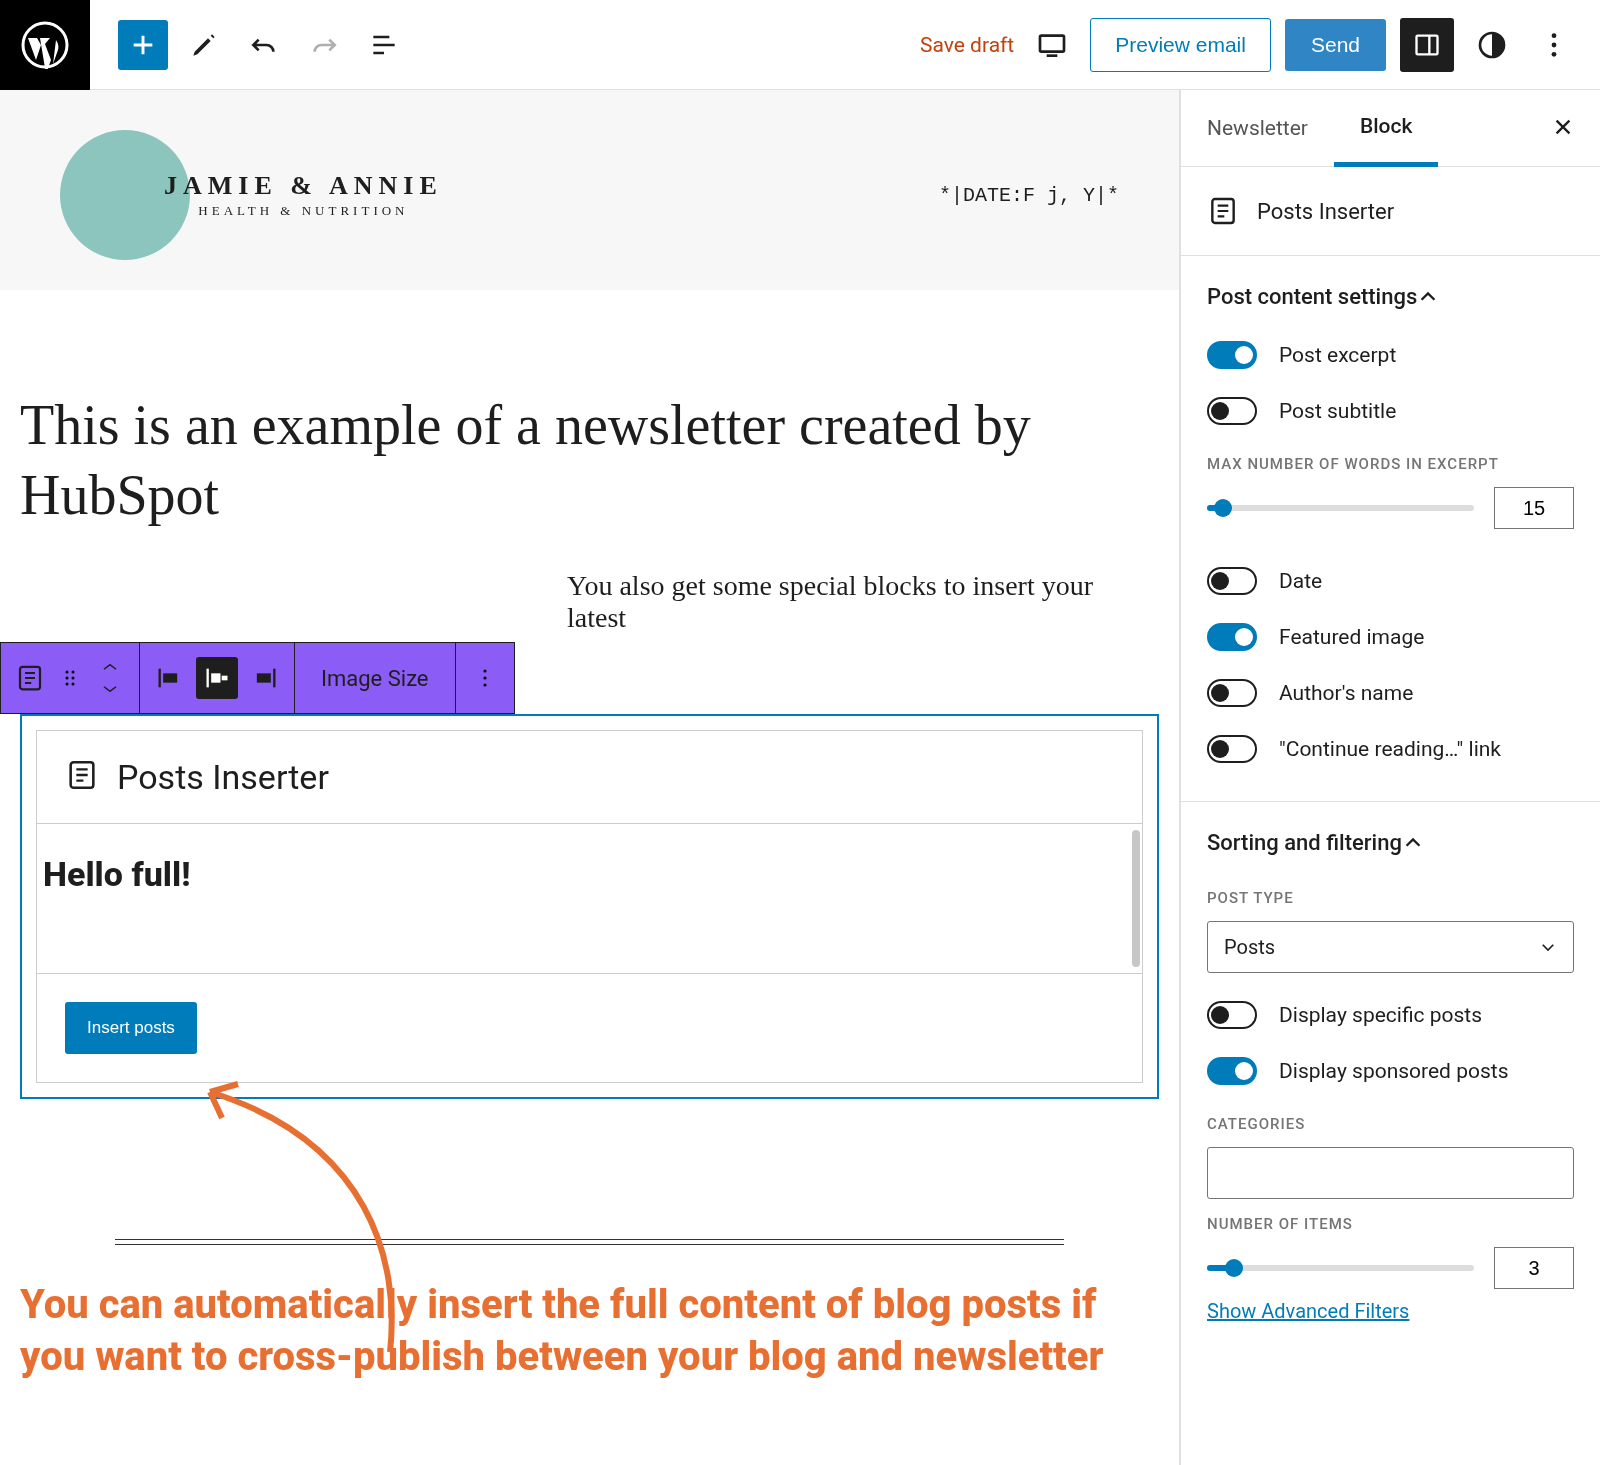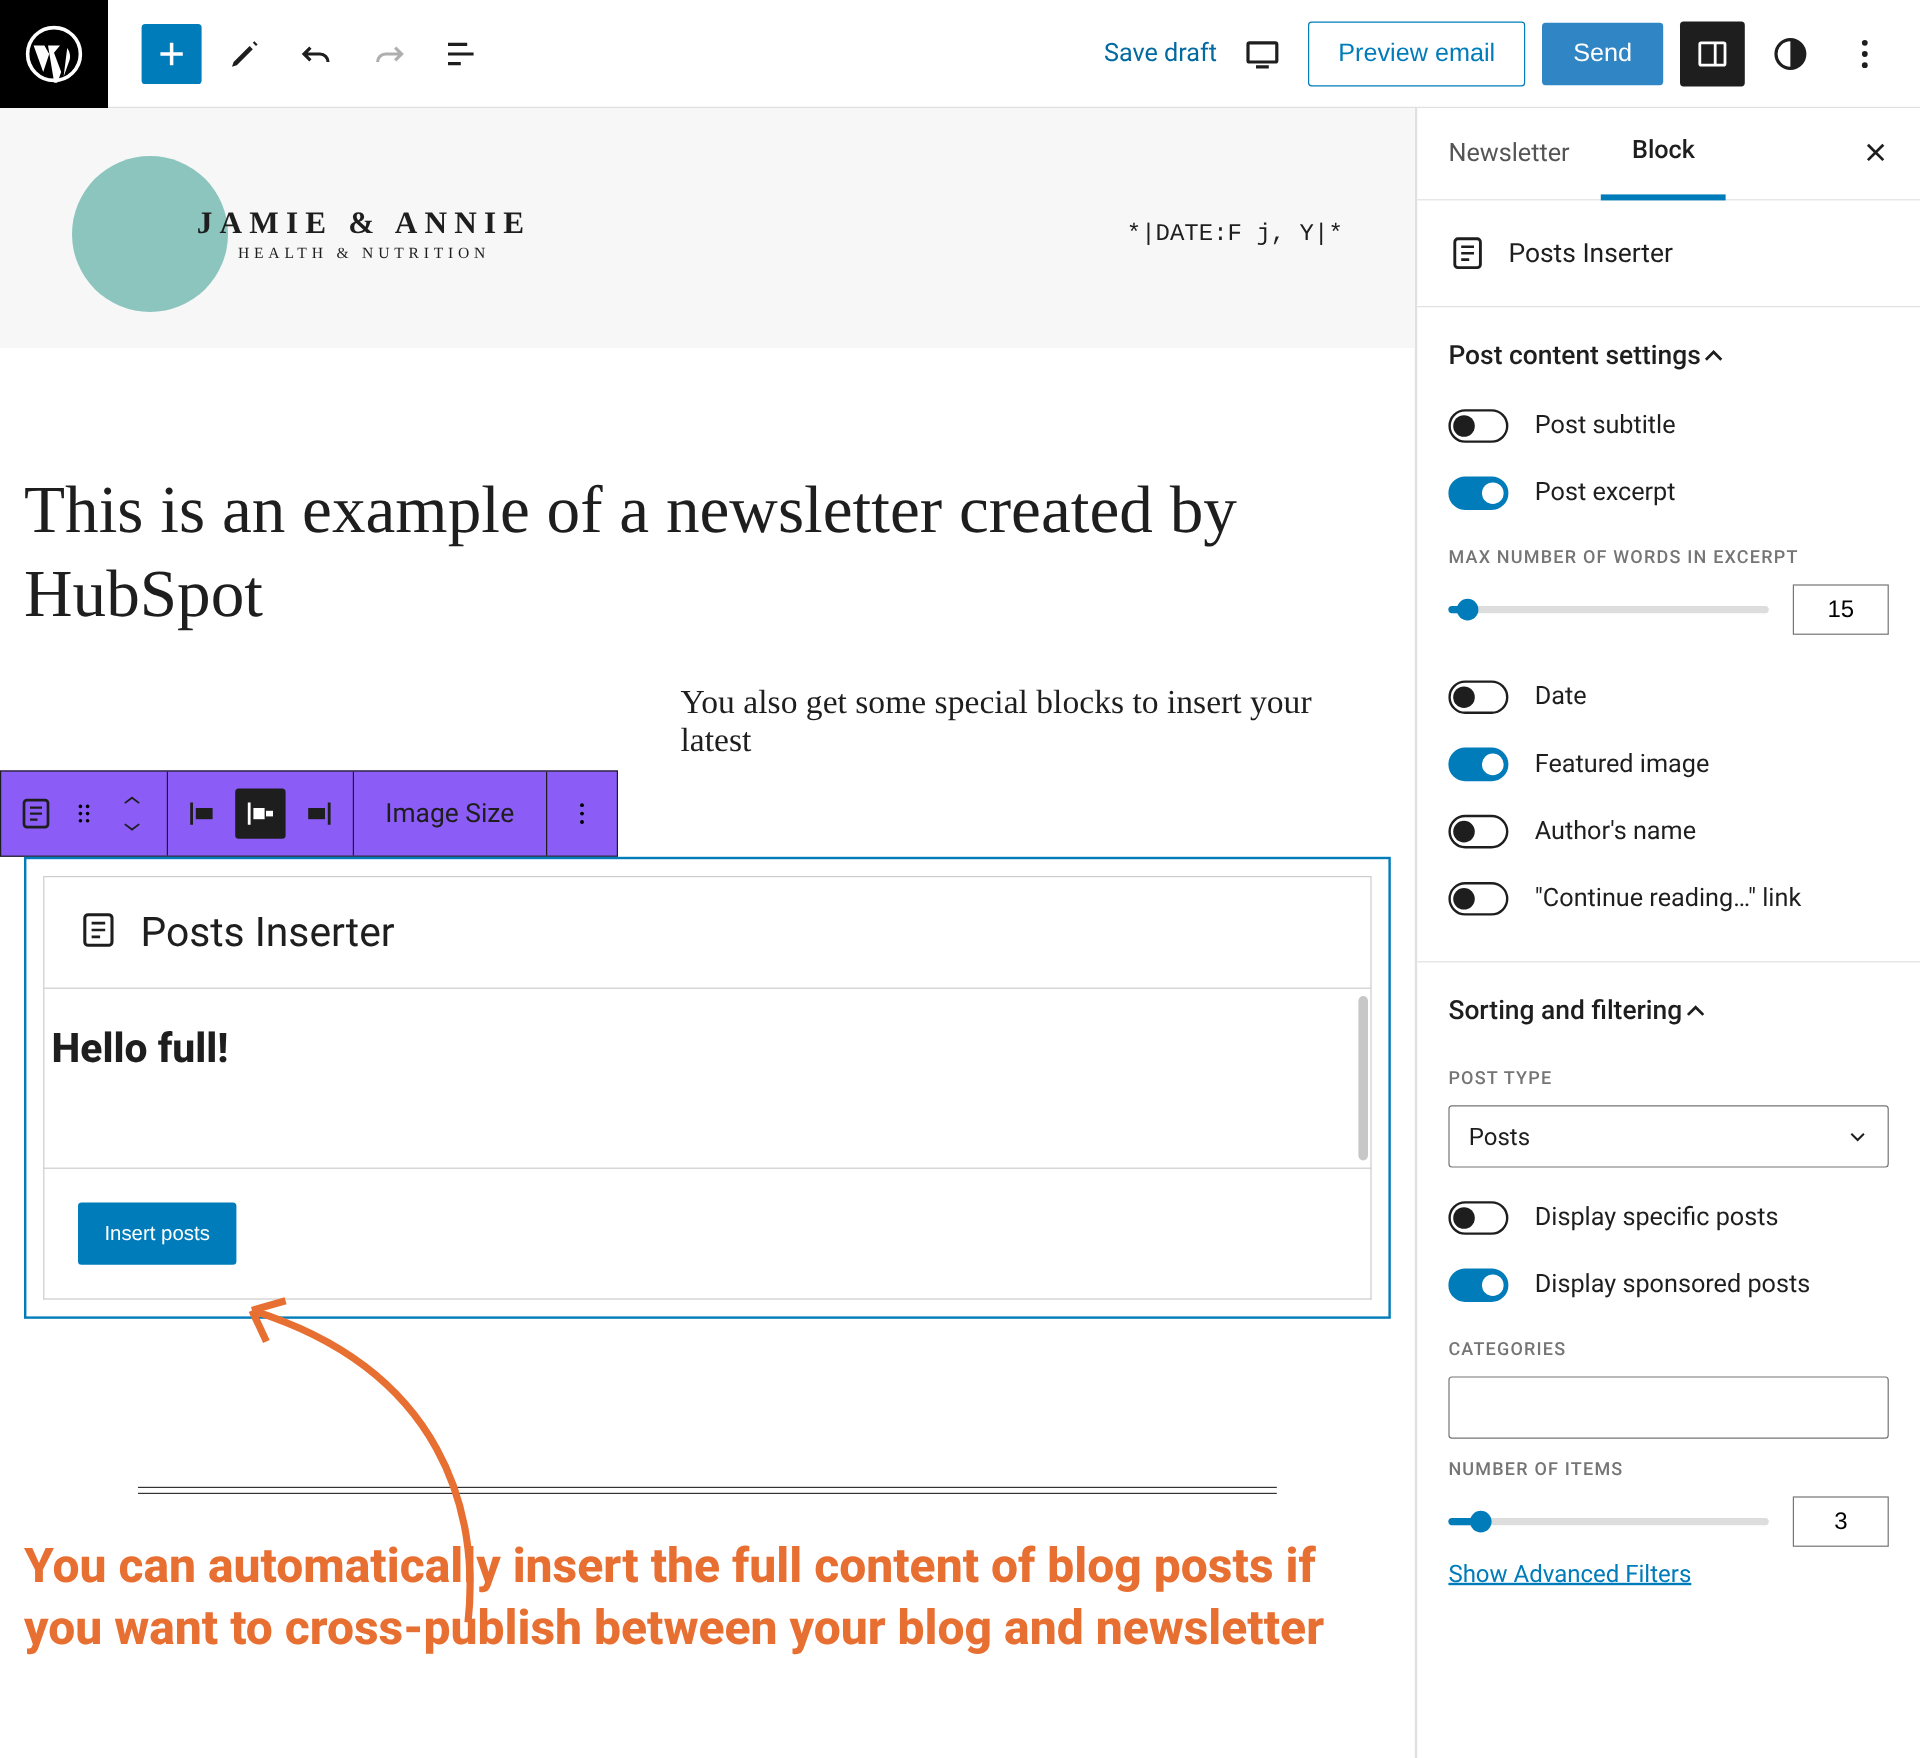--- a/index.html
+++ b/index.html
@@ -8,21 +8,21 @@
 
   
   .topbar { display: flex; align-items: center; height: 90px; border-bottom: 1px solid #e0e0e0; }
   .wp-logo { width: 90px; height: 90px; background: #000; display: flex; align-items: center; justify-content: center; }
   .wp-logo svg { width: 48px; height: 48px; }
   .top-left { display: flex; align-items: center; gap: 12px; padding-left: 28px; }
   .btn-add { width: 50px; height: 50px; background: #007cba; border-radius: 3px; display: flex; align-items: center; justify-content: center; cursor: pointer; }
   .ic-btn { width: 48px; height: 48px; display: flex; align-items: center; justify-content: center; cursor: pointer; border-radius: 3px; }
   .ic-btn svg { width: 32px; height: 32px; }
   .top-right { margin-left: auto; display: flex; align-items: center; gap: 14px; padding-right: 22px; }
-  .link-text { color: #0369a1; font-size: 21px; cursor: pointer; }
+  .link-text { color: #c2410c; font-size: 21px; cursor: pointer; }
   .btn-outline { border: 1.5px solid #007cba; color: #007cba; background: #fff; padding: 14px 24px; font-size: 21px; border-radius: 3px; cursor: pointer; }
   .btn-send { background: #3085c4; color: #fff; border: none; padding: 14px 26px; font-size: 21px; border-radius: 3px; cursor: pointer; }
   .sq-dark { width: 54px; height: 54px; background: #1e1e1e; border-radius: 3px; display: flex; align-items: center; justify-content: center; cursor: pointer; }
 
   
   .body { display: flex; flex: 1; overflow: hidden; }
   .canvas { flex: 1; overflow-y: auto; position: relative; border-right: 1px solid #e0e0e0; }
   .canvas::-webkit-scrollbar { width: 10px; }
   .canvas::-webkit-scrollbar-thumb { background: #c1c1c1; border-radius: 5px; }
   .header-block { background: #f7f7f7; padding: 40px 60px 30px; display: flex; align-items: center; justify-content: space-between; }
@@ -292,30 +292,30 @@
 
       <div class="panel">
         <div class="panel-head">
           <span class="panel-title">Post content settings</span>
           <svg width="22" height="22" viewBox="0 0 24 24">
               <path d="M5 15l7-7 7 7" fill="none" stroke="#1e1e1e" stroke-width="2.5"></path>
             </svg>
         </div>
 
         <div class="row">
+          <div class="toggle on">
+              <div class="knob"></div>
+            </div>
+          <span class="row-label">Post excerpt</span>
+        </div>
+        <div class="row">
           <div class="toggle">
               <div class="knob"></div>
             </div>
           <span class="row-label">Post subtitle</span>
-        </div>
-        <div class="row">
-          <div class="toggle on">
-              <div class="knob"></div>
-            </div>
-          <span class="row-label">Post excerpt</span>
         </div>
 
         <div class="field-label">MAX NUMBER OF WORDS IN EXCERPT</div>
         <div class="slider-row">
           <div class="slider">
             <div class="slider-fill" style="width:6%"></div>
             <div class="slider-thumb" style="left:6%"></div>
           </div>
           <input class="num-input" value="15" style="">
         </div>

